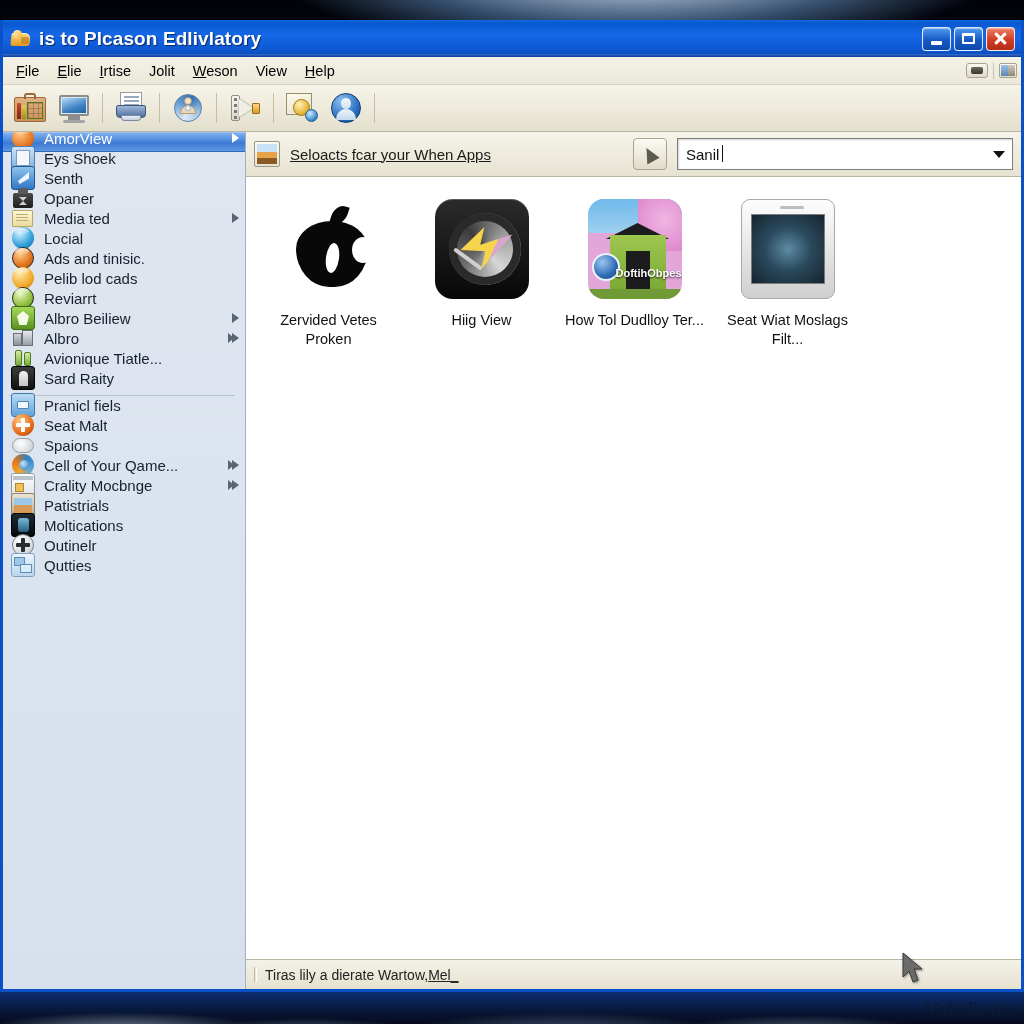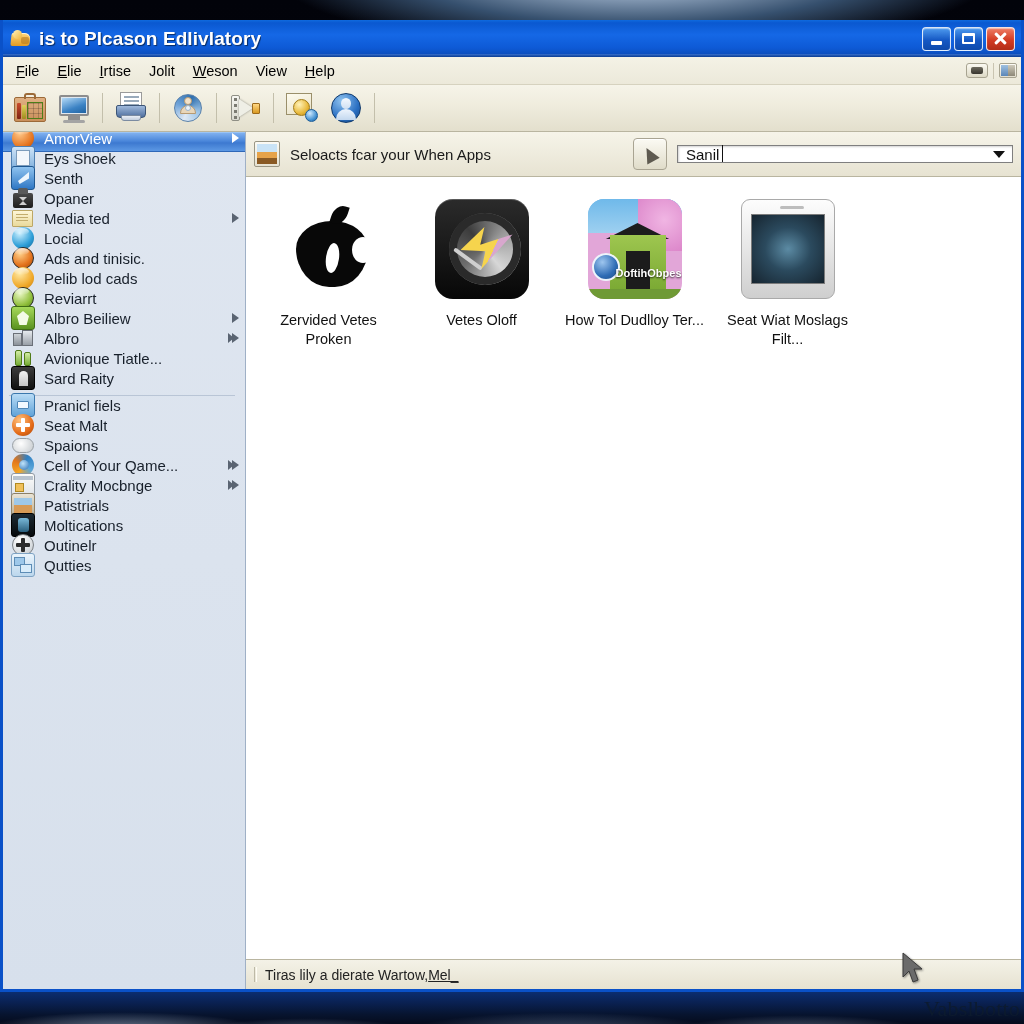--- a/index.html
+++ b/index.html
@@ -301,36 +301,36 @@
     border-bottom: 1px solid #b9b5a0;
     display: flex; align-items: center; gap: 10px; padding: 0 8px;
   }
   #header-thumb {
     width: 26px; height: 26px; flex:0 0 26px; position: relative;
     background: linear-gradient(180deg,#fbfaf4,#e6e2d2); border:1px solid #9a9684; border-radius:2px;
     overflow:hidden;
   }
   #header-thumb .pic { position:absolute; inset:2px;
     background: linear-gradient(180deg,#c9e3f6 0 40%, #e6a34a 40% 72%, #8a5a24 72% 100%); }
-  #header-title { font-size: 15px; color: #1a1a1a; white-space: nowrap; }
+  #header-title { font-size: 15px; color: #1a1a1a; white-space: nowrap; text-decoration: underline; }
   #header-glyph-btn {
     margin-left: auto; width: 34px; height: 32px; flex: 0 0 34px;
     border: 1px solid #a9a492; border-radius: 4px;
     background: linear-gradient(180deg,#fbfaf3,#e0dcc9);
     display:flex; align-items:center; justify-content:center;
     box-shadow: inset 0 1px 0 #fff;
   }
   #header-glyph-btn .glyph {
     width: 0; height: 0; position: relative;
     border-left: 7px solid transparent; border-right: 7px solid transparent;
     border-bottom: 15px solid #5e5a50;
     transform: rotate(-28deg);
   }
   #search-combo {
-    width: 336px; flex: 0 0 336px; height: 18px;
+    width: 336px; flex: 0 0 336px; height: 32px;
     background: #ffffff; border: 1px solid #7f7f7f;
     display: flex; align-items: center; padding: 0 2px 0 8px;
     box-shadow: inset 1px 1px 2px rgba(0,0,0,.18);
   }
   #search-value { font-size: 15px; color: #111; position: relative; }
   #search-value::after {
     content:""; position:absolute; right:-4px; top:-1px; width:1px; height:17px; background:#111;
   }
   #combo-arrow {
     margin-left: auto; width: 22px; height: 26px;
@@ -821,21 +821,21 @@
           </div>
           <div class="app-label">Zervided Vetes Proken</div>
         </div>
 
         <div class="app-cell">
           <div class="app-art art-qt">
             <div class="ring"></div>
               <div class="needle"></div>
               <div class="bolt"></div>
           </div>
-          <div class="app-label">Vetes Oloff</div>
+          <div class="app-label">Hiig View</div>
         </div>
 
 
         <div class="app-cell">
           <div class="app-art art-house">
             <div class="sky"></div>
               <div class="blossom"></div>
             <div class="roof"></div>
               <div class="wall"></div>
               <div class="door"></div>

